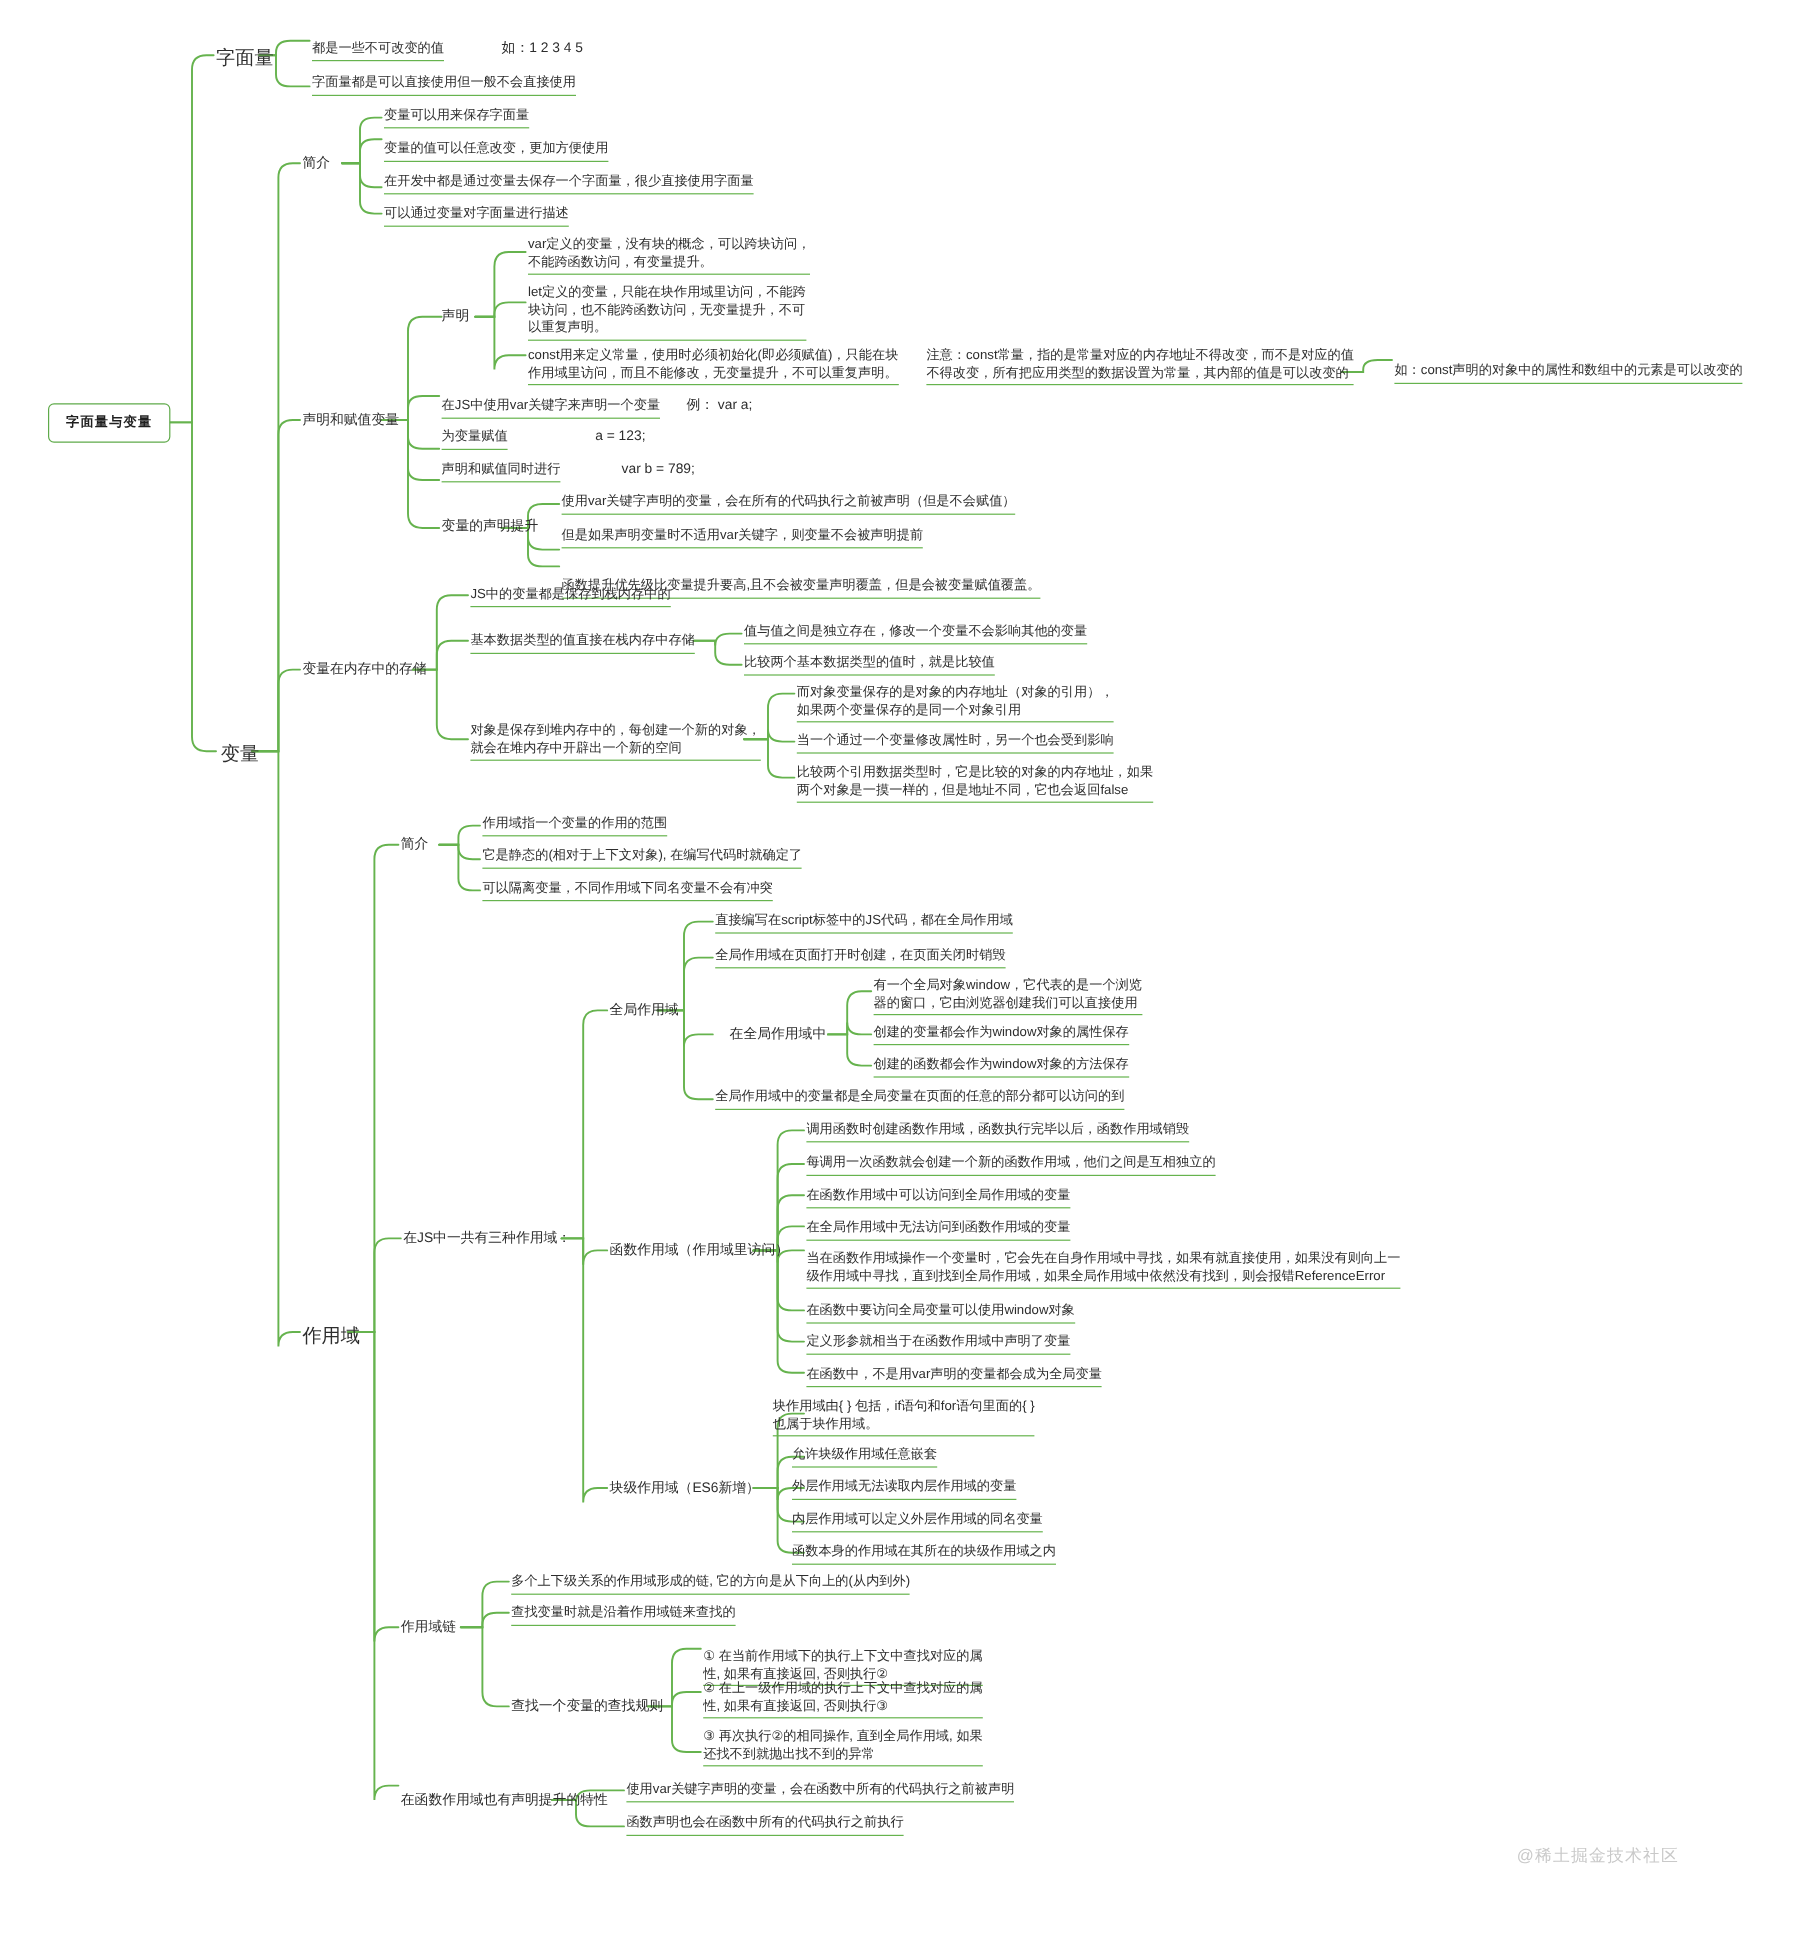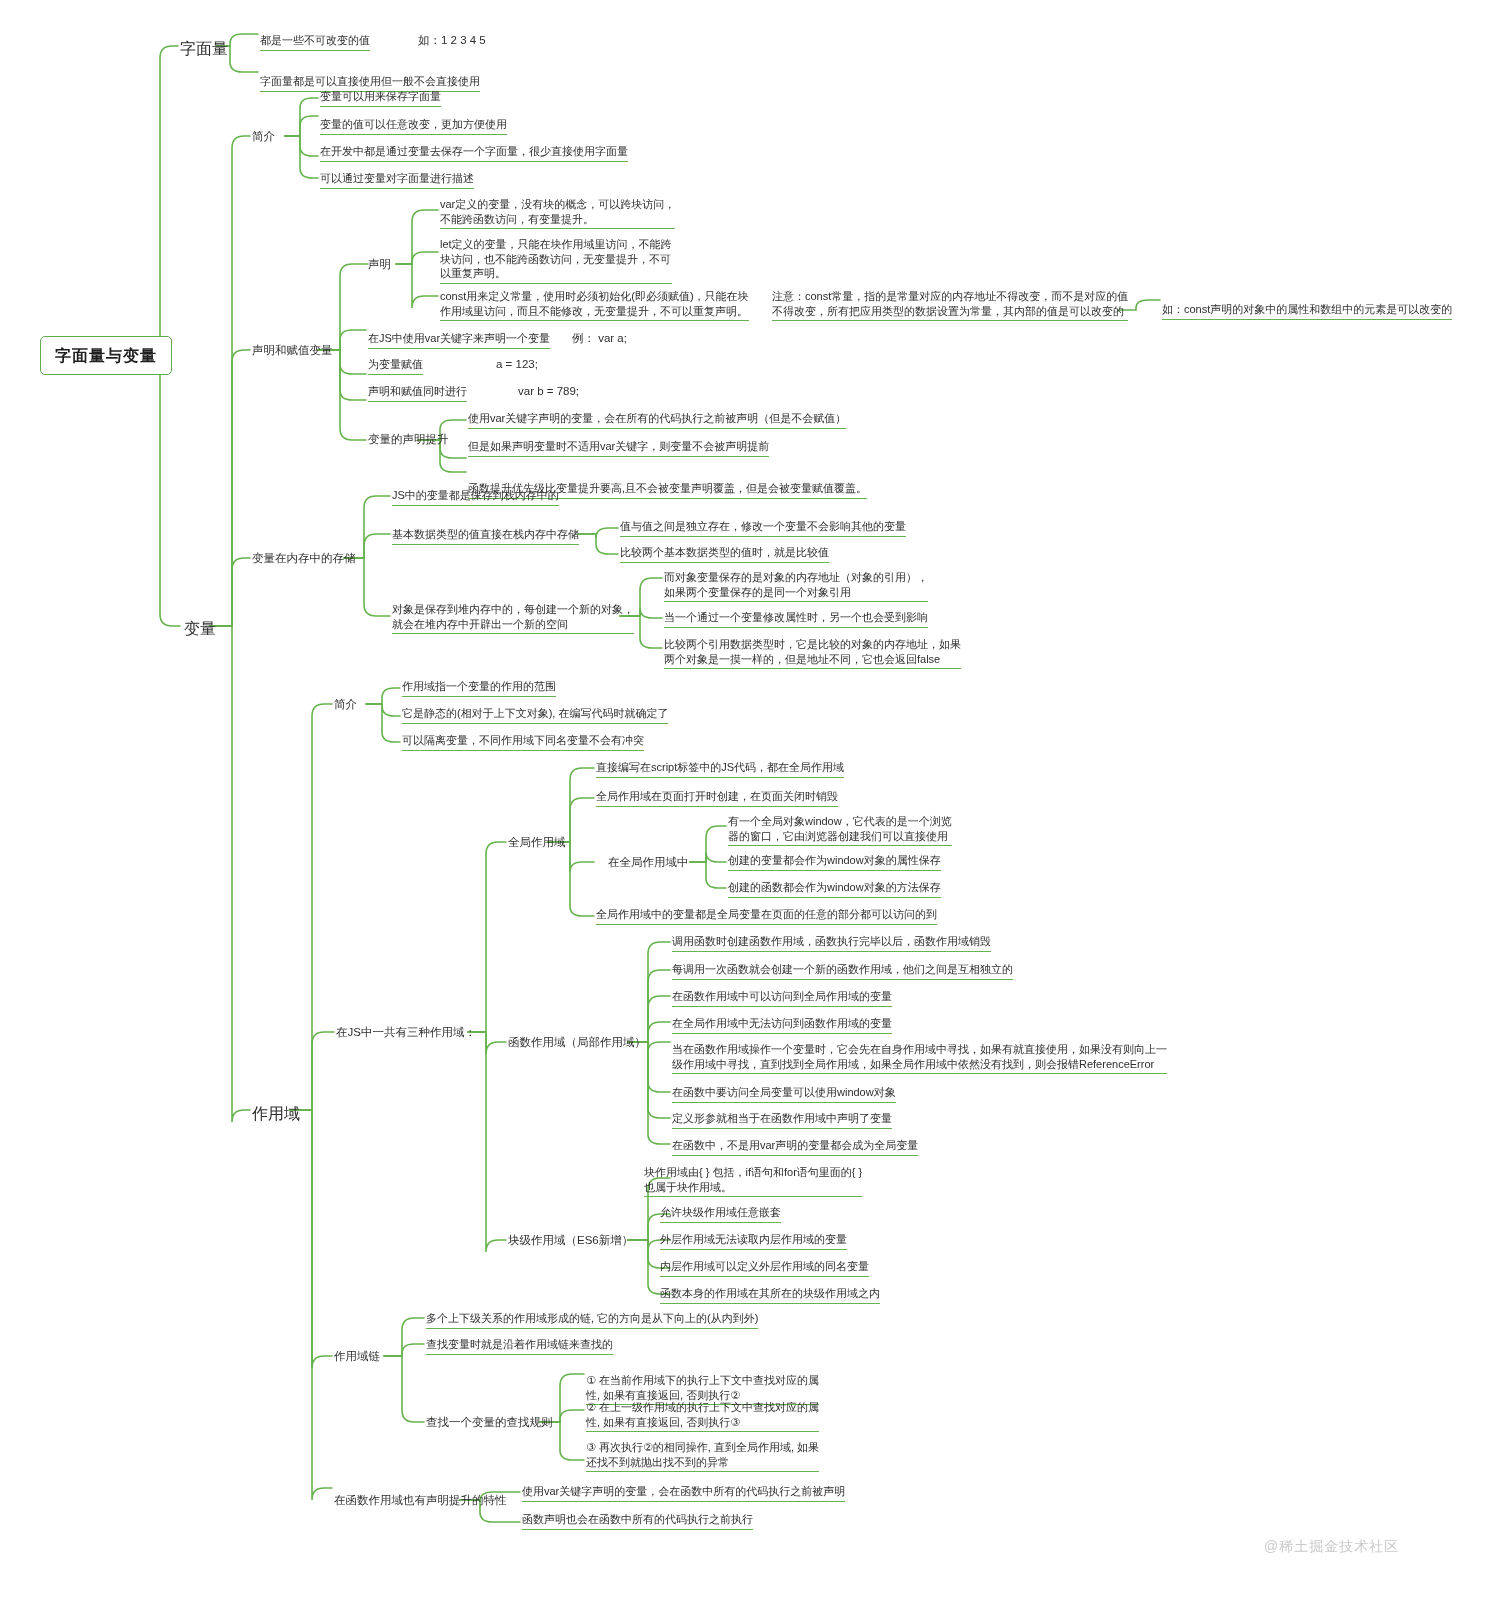--- a/index.html
+++ b/index.html
@@ -31,21 +31,21 @@
     box-sizing: border-box;
     line-height: 1.32;
     white-space: pre-line;
     color: #2d2d2d;
   }
   
   .root {
     border: 1.4px solid #5faa4a;
     border-radius: 5px;
     background: #ffffff;
-    font-size: 16px;
+    font-size: 11px;
     font-weight: bold;
     letter-spacing: 1px;
     padding: 8px 14px;
     color: #1f1f1f;
   }
   
   .leaf {
     font-size: 11px;
     padding-bottom: 2px;
     border-bottom: 1.6px solid #66b34e;
@@ -164,21 +164,21 @@
       <path d="M460 1500 L480 1500 L480 1512 Q480 1522 492 1522 L520 1522"></path>
 
     </g>
   </svg>
 
   <div class="node root" style="left:40px; top:336px;">字面量与变量</div>
 
   <div class="node plain lvl1" style="left:180px; top:38px;">字面量</div>
   <div class="node leaf" style="left:260px; top:33px;">都是一些不可改变的值</div>
   <div class="node plain" style="left:418px; top:33px;">如：1 2 3 4 5</div>
-  <div class="node leaf" style="left:260px; top:62px;margin-top:12px;">字面量都是可以直接使用但一般不会直接使用</div>
+  <div class="node leaf" style="left:260px; top:62px;">字面量都是可以直接使用但一般不会直接使用</div>
 
   <div class="node plain lvl1" style="left:184px; top:618px;">变量</div>
 
   <div class="node plain" style="left:252px; top:129px;">简介</div>
   <div class="node leaf" style="left:320px; top:89px;">变量可以用来保存字面量</div>
   <div class="node leaf" style="left:320px; top:117px;">变量的值可以任意改变，更加方便使用</div>
   <div class="node leaf" style="left:320px; top:144px;">在开发中都是通过变量去保存一个字面量，很少直接使用字面量</div>
   <div class="node leaf" style="left:320px; top:171px;">可以通过变量对字面量进行描述</div>
 
   <div class="node plain" style="left:252px; top:343px;">声明和赋值变量</div>
@@ -232,21 +232,21 @@
   <div class="node plain" style="left:508px; top:835px;">全局作用域</div>
   <div class="node leaf" style="left:596px; top:760px;">直接编写在script标签中的JS代码，都在全局作用域</div>
   <div class="node leaf" style="left:596px; top:789px;">全局作用域在页面打开时创建，在页面关闭时销毁</div>
   <div class="node plain" style="left:608px; top:855px;">在全局作用域中</div>
   <div class="node leaf" style="left:728px; top:814px;">有一个全局对象window，它代表的是一个浏览
 器的窗口，它由浏览器创建我们可以直接使用</div>
   <div class="node leaf" style="left:728px; top:853px;">创建的变量都会作为window对象的属性保存</div>
   <div class="node leaf" style="left:728px; top:880px;">创建的函数都会作为window对象的方法保存</div>
   <div class="node leaf" style="left:596px; top:907px;">全局作用域中的变量都是全局变量在页面的任意的部分都可以访问的到</div>
 
-  <div class="node plain" style="left:508px; top:1035px;">函数作用域（局部作用域）</div>
+  <div class="node plain" style="left:508px; top:1035px;">函数作用域（作用域里访问）</div>
   <div class="node leaf" style="left:672px; top:934px;">调用函数时创建函数作用域，函数执行完毕以后，函数作用域销毁</div>
   <div class="node leaf" style="left:672px; top:962px;">每调用一次函数就会创建一个新的函数作用域，他们之间是互相独立的</div>
   <div class="node leaf" style="left:672px; top:989px;">在函数作用域中可以访问到全局作用域的变量</div>
   <div class="node leaf" style="left:672px; top:1016px;">在全局作用域中无法访问到函数作用域的变量</div>
   <div class="node leaf" style="left:672px; top:1042px;">当在函数作用域操作一个变量时，它会先在自身作用域中寻找，如果有就直接使用，如果没有则向上一
 级作用域中寻找，直到找到全局作用域，如果全局作用域中依然没有找到，则会报错ReferenceError</div>
   <div class="node leaf" style="left:672px; top:1085px;">在函数中要访问全局变量可以使用window对象</div>
   <div class="node leaf" style="left:672px; top:1111px;">定义形参就相当于在函数作用域中声明了变量</div>
   <div class="node leaf" style="left:672px; top:1138px;">在函数中，不是用var声明的变量都会成为全局变量</div>
 

